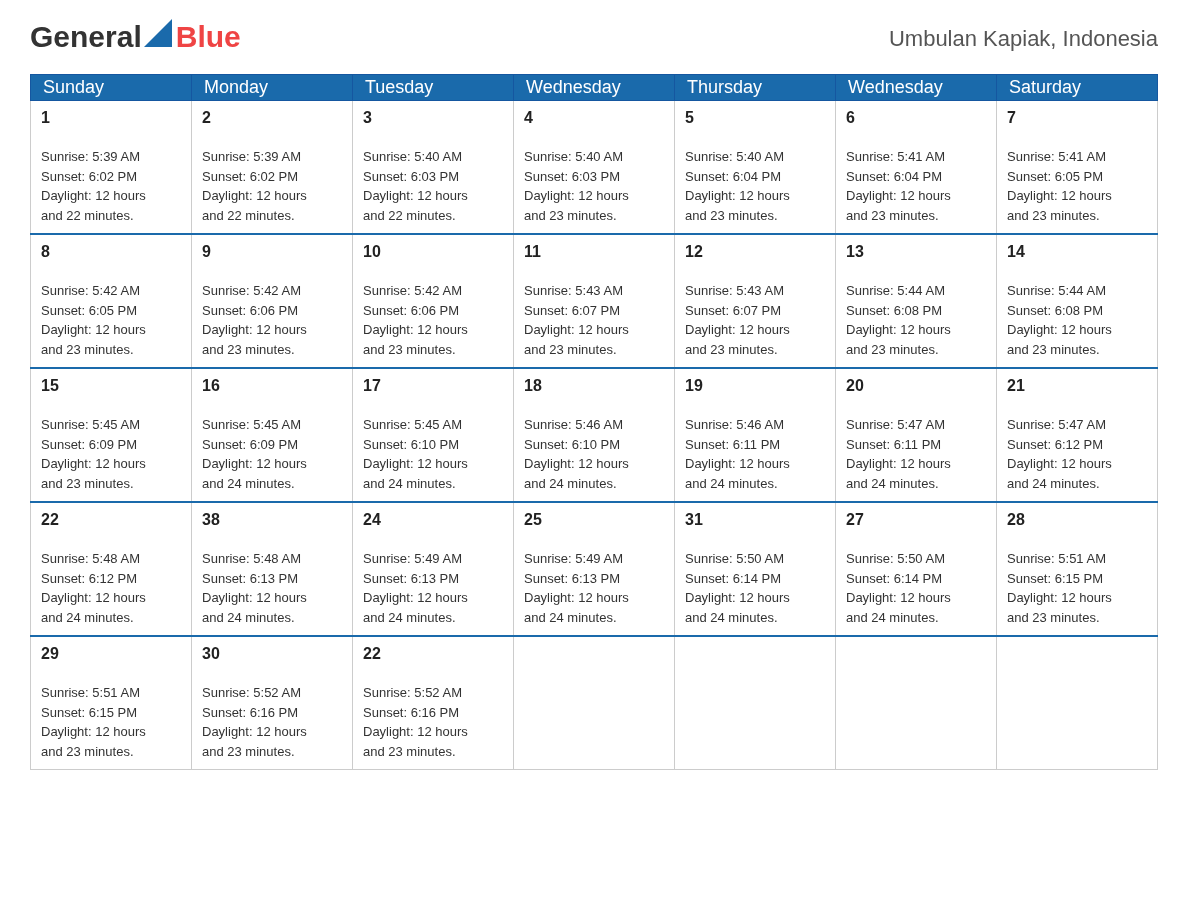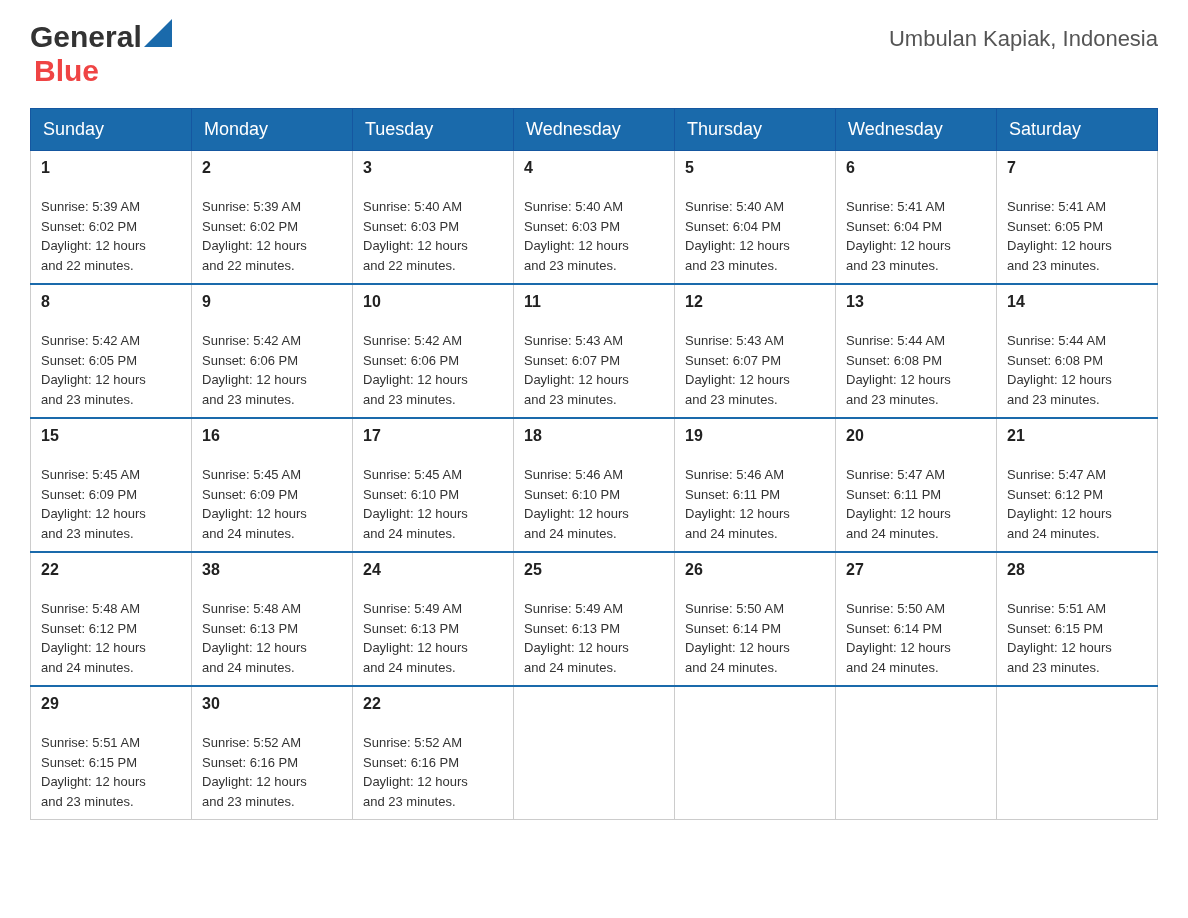--- a/index.html
+++ b/index.html
@@ -33,21 +33,21 @@
     .calendar-table {
       width: 100%;
       border-collapse: collapse;
       border: 1px solid #aaa;
     }
     .calendar-table th {
       background-color: #1a6aab;
       color: #fff;
       font-size: 18px;
       font-weight: normal;
-      padding: 10px 12px;
+      padding: 2px 12px;
       text-align: left;
       border: 1px solid #1557a0;
     }
     .calendar-table td {
       vertical-align: top;
       padding: 8px 10px;
       border: 1px solid #ccc;
       width: calc(100% / 7);
       min-height: 100px;
       font-size: 13px;
@@ -69,21 +69,21 @@
     }
     .empty-cell {
       background: #fff;
     }
     .row-border td {
       border-top: 2px solid #1a6aab;
     }
     
     .logo-container {
       display: flex;
-      flex-direction: column;
+      flex-direction: row;
       align-items: flex-start;
     }
     .logo-top-line {
       display: flex;
       align-items: baseline;
     }
   </style>
 </head>
 <body>
 
@@ -218,21 +218,21 @@
         </td>
         <td>
           <span class="day-number">24</span>
           <div class="day-info">Sunrise: 5:49 AM<br>Sunset: 6:13 PM<br>Daylight: 12 hours<br>and 24 minutes.</div>
         </td>
         <td>
           <span class="day-number">25</span>
           <div class="day-info">Sunrise: 5:49 AM<br>Sunset: 6:13 PM<br>Daylight: 12 hours<br>and 24 minutes.</div>
         </td>
         <td>
-          <span class="day-number">26</span>
+          <span class="day-number">31</span>
           <div class="day-info">Sunrise: 5:50 AM<br>Sunset: 6:14 PM<br>Daylight: 12 hours<br>and 24 minutes.</div>
         </td>
         <td>
           <span class="day-number">27</span>
           <div class="day-info">Sunrise: 5:50 AM<br>Sunset: 6:14 PM<br>Daylight: 12 hours<br>and 24 minutes.</div>
         </td>
         <td>
           <span class="day-number">28</span>
           <div class="day-info">Sunrise: 5:51 AM<br>Sunset: 6:15 PM<br>Daylight: 12 hours<br>and 23 minutes.</div>
         </td>

